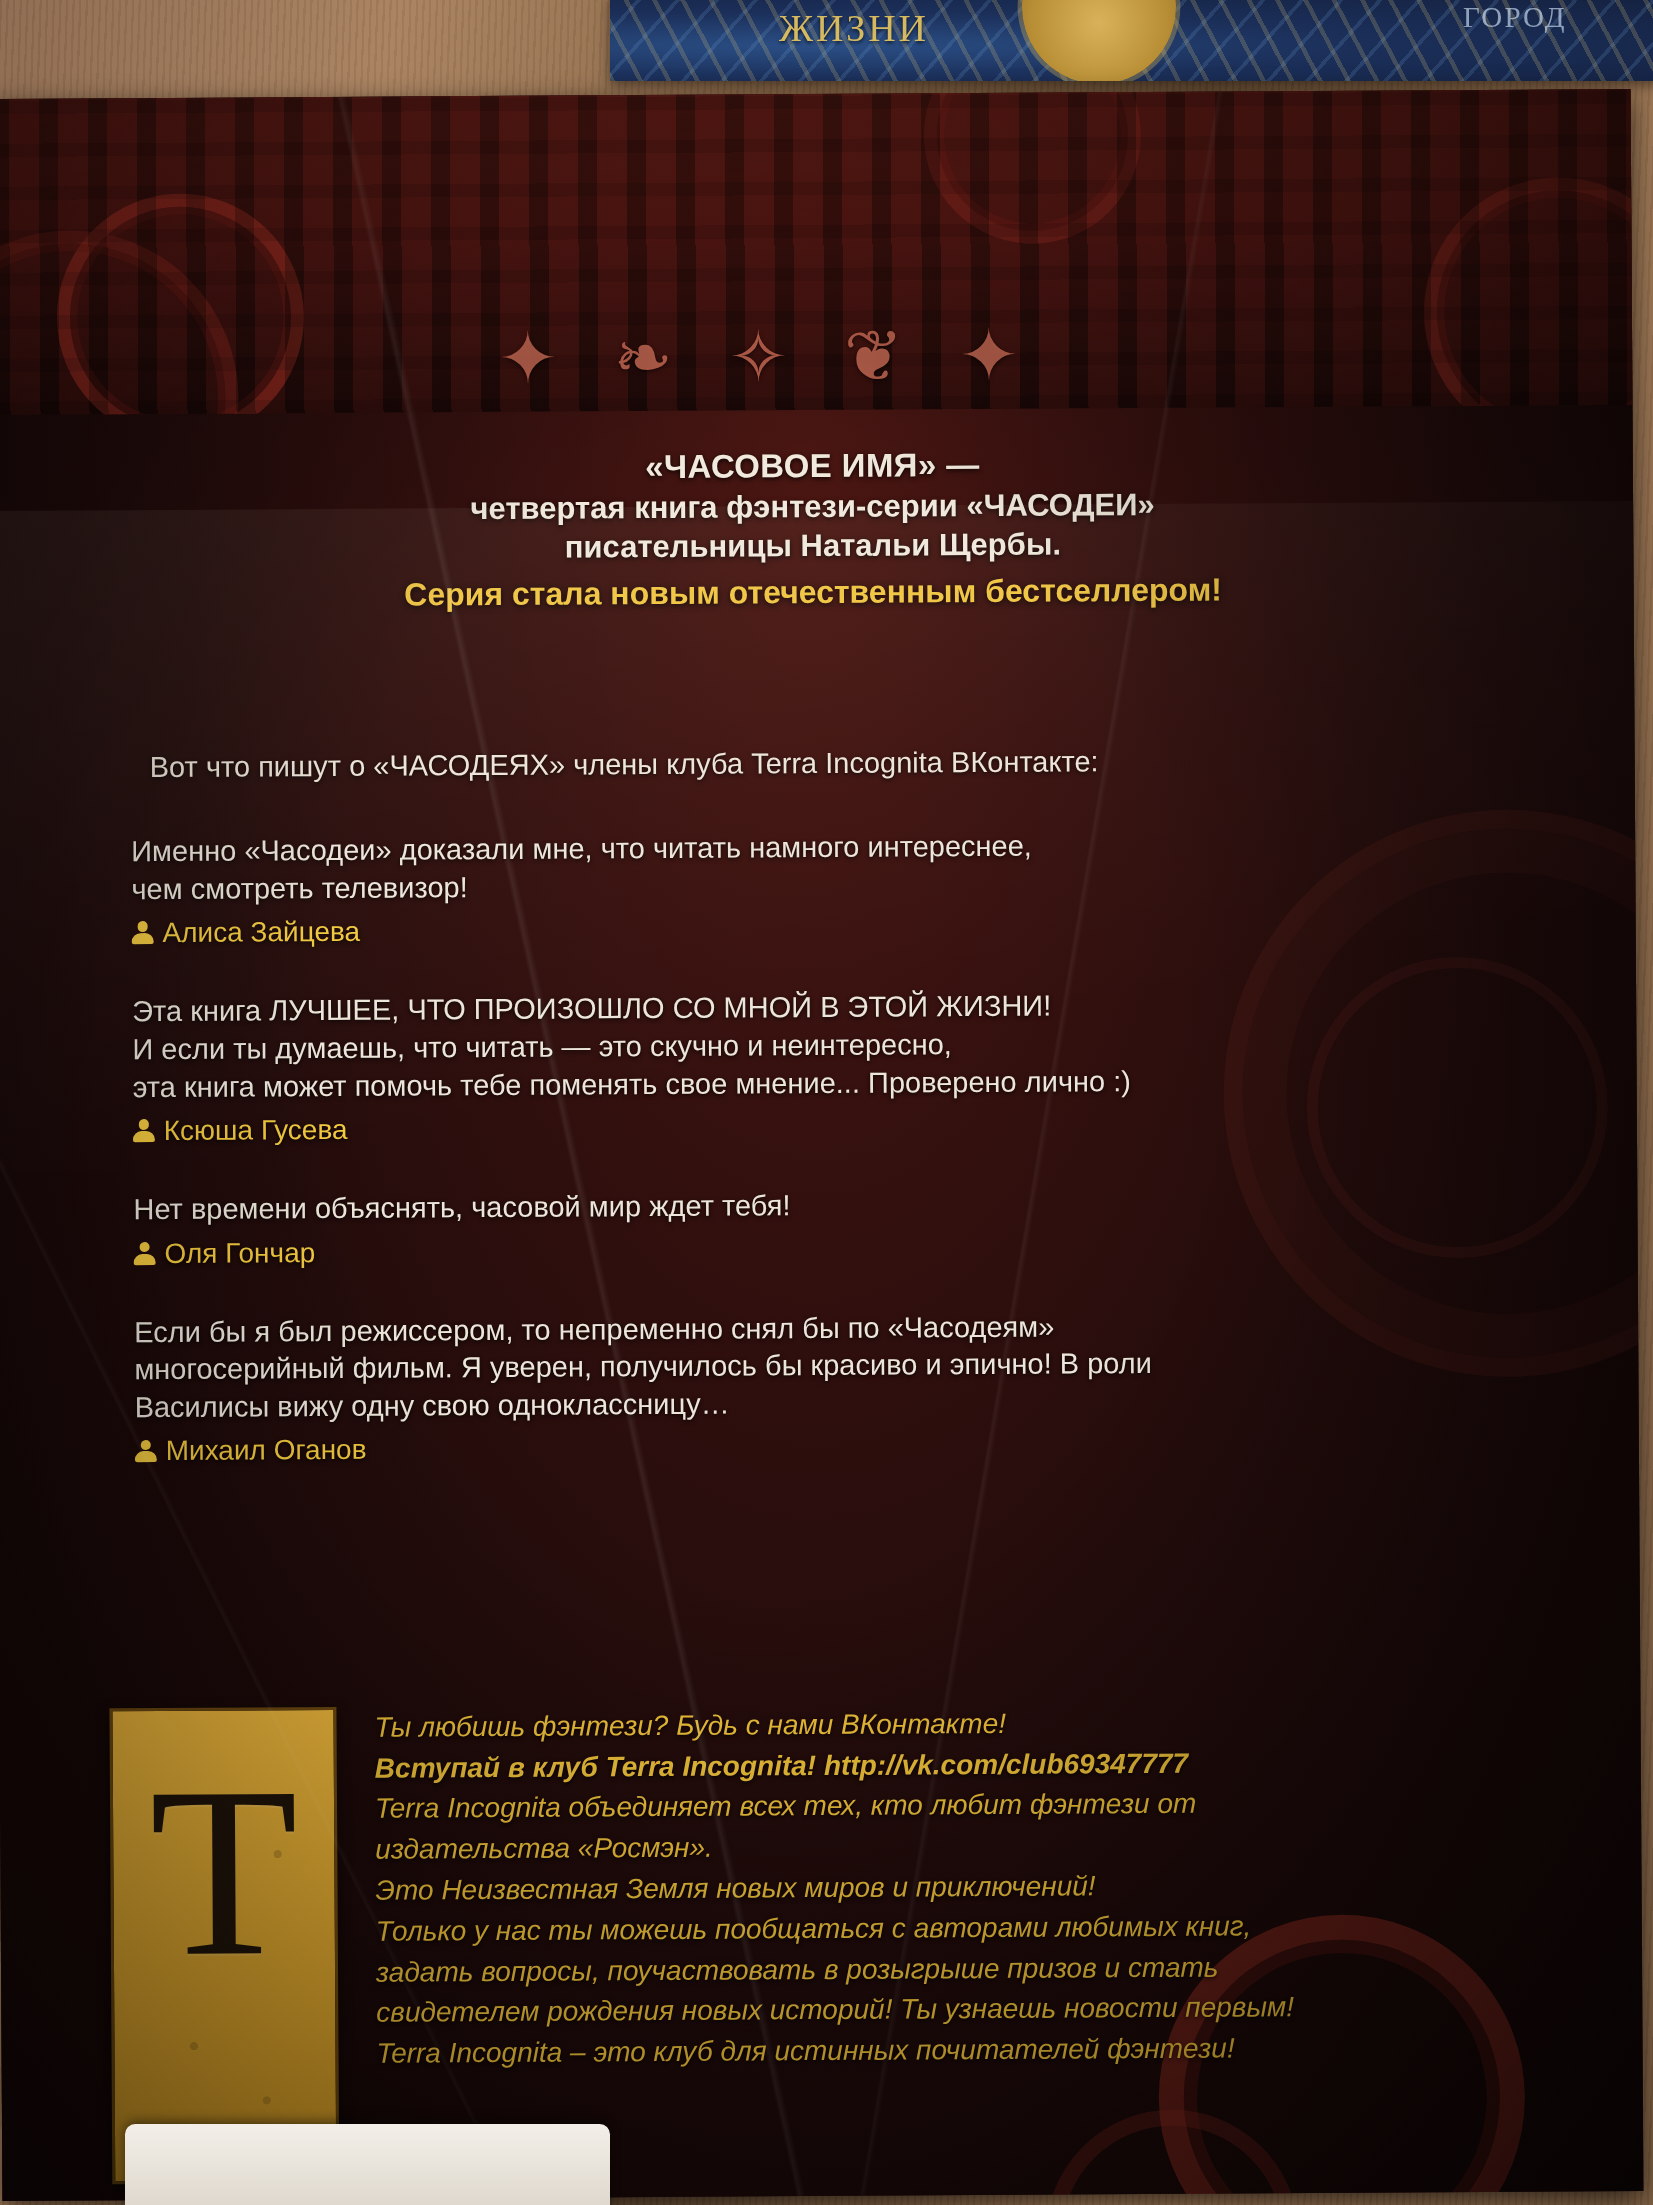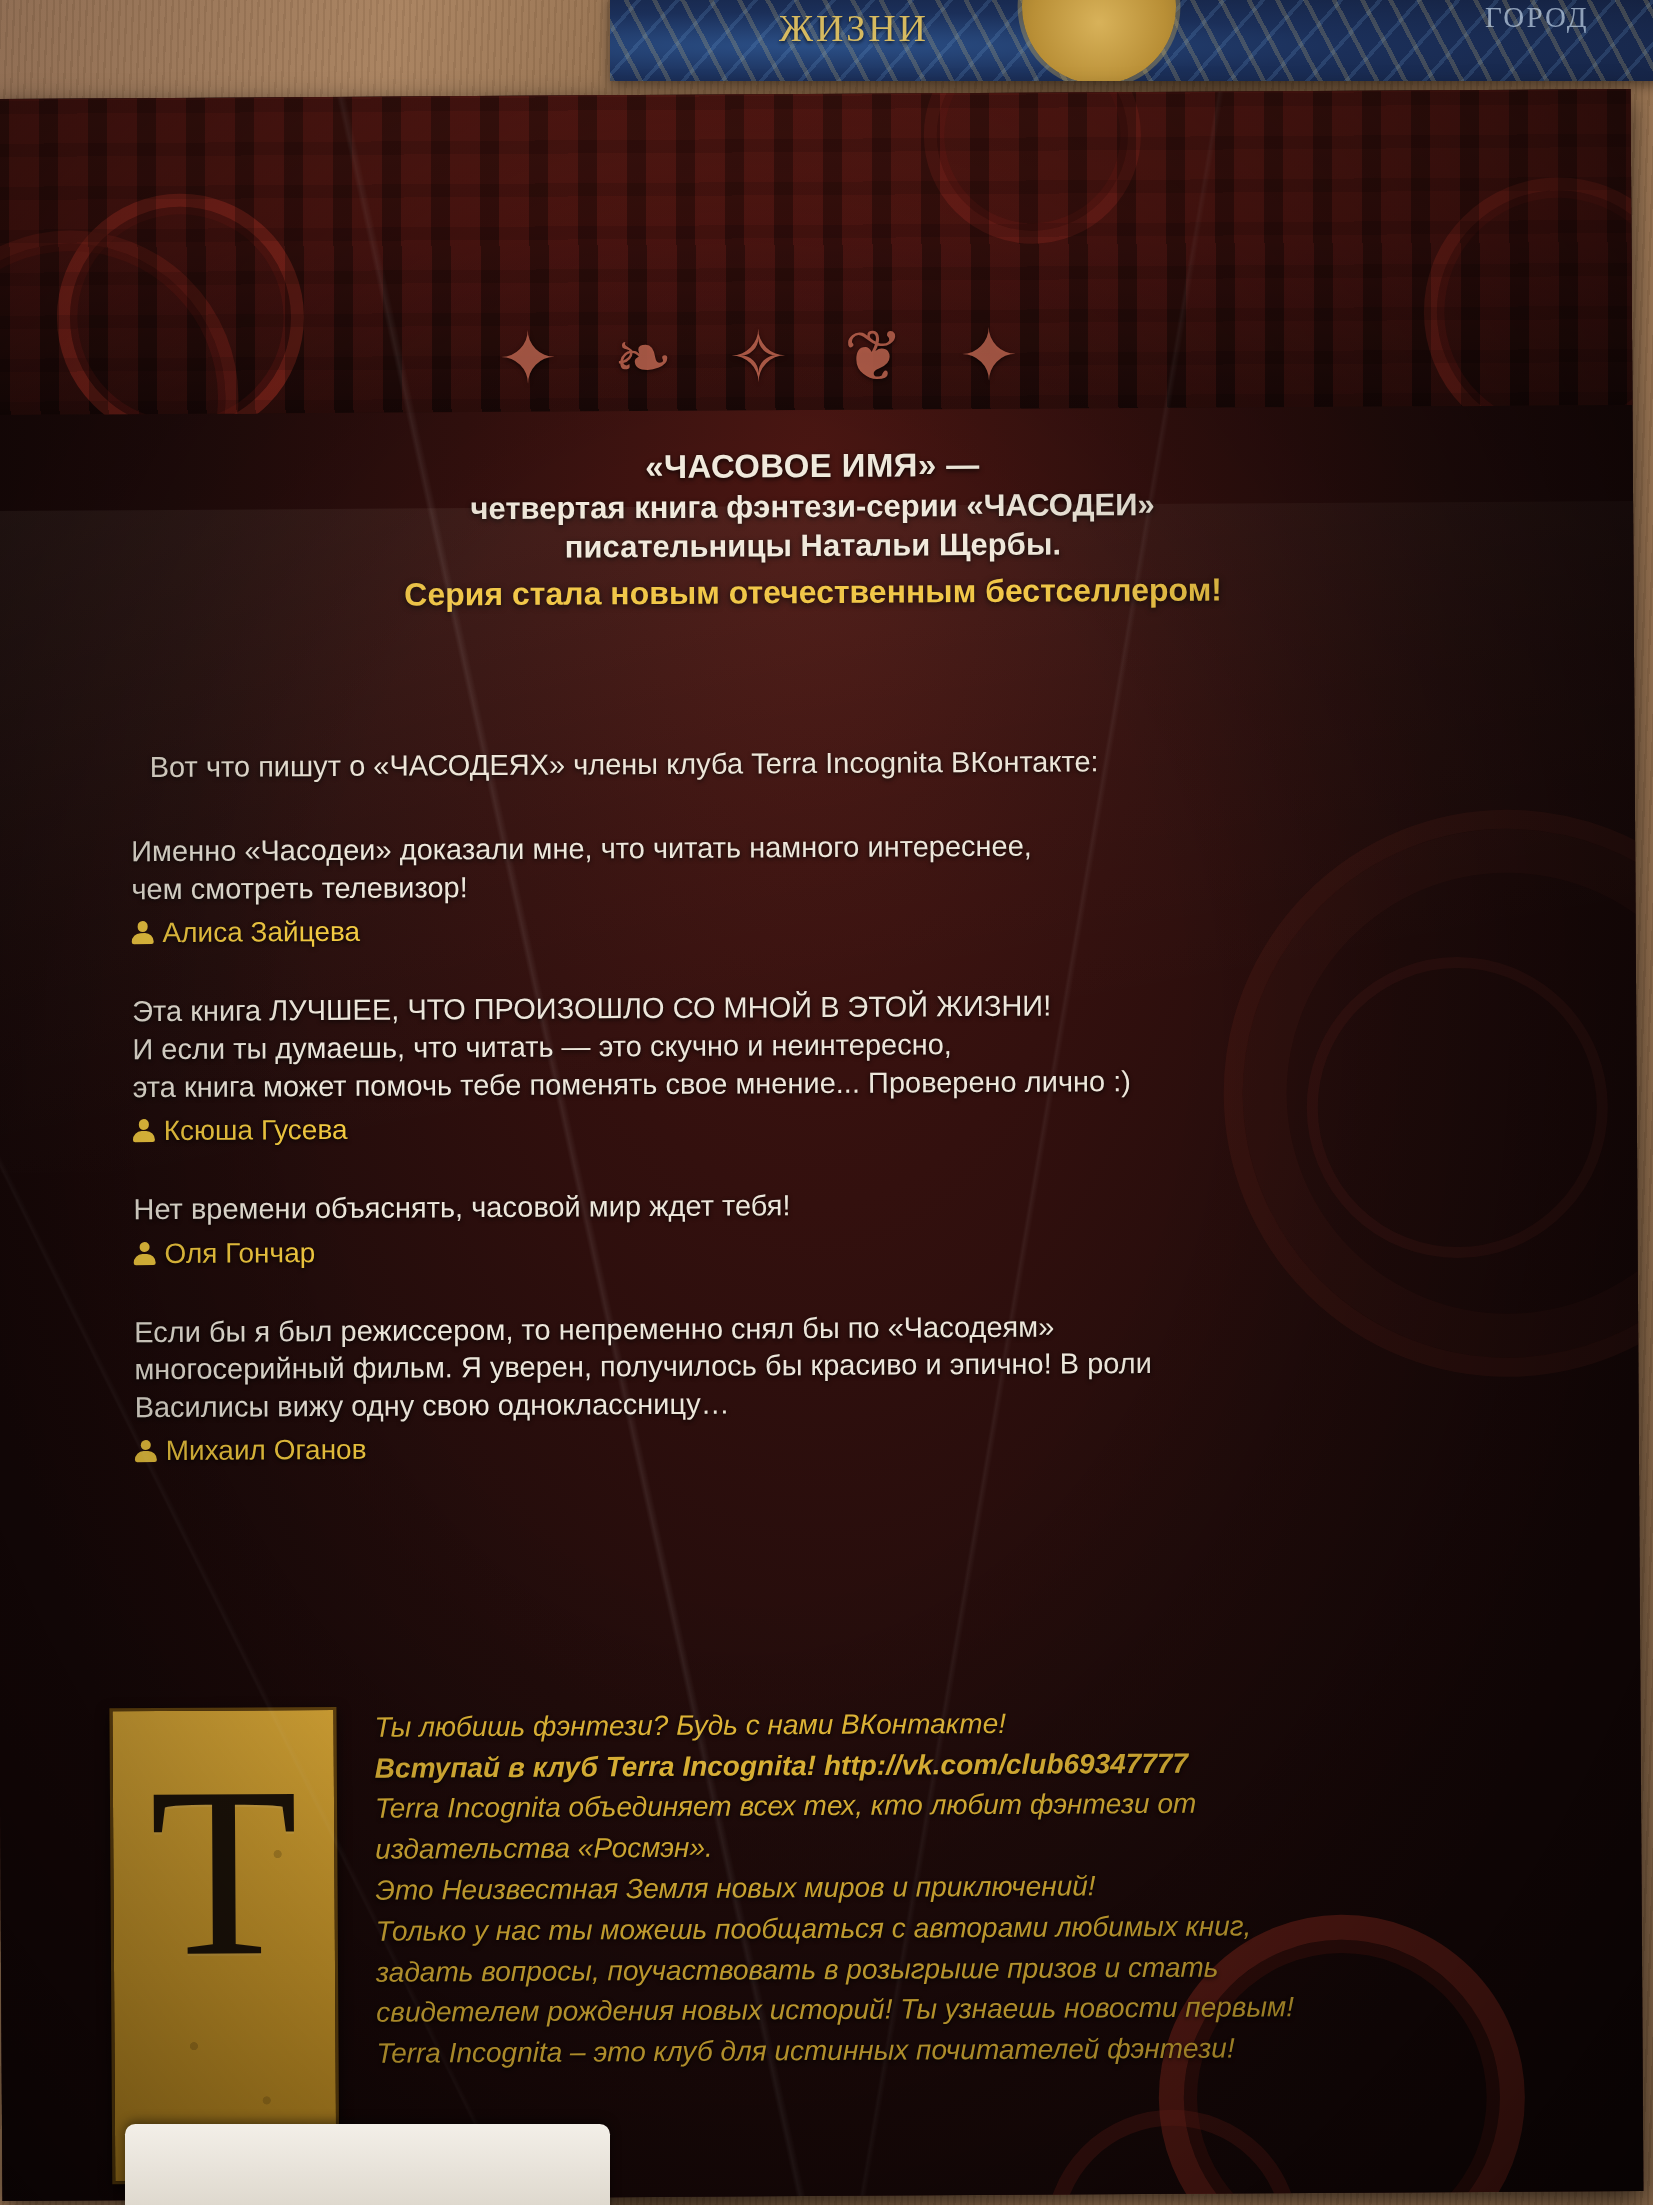--- a/index.html
+++ b/index.html
@@ -64,21 +64,21 @@
     left: 169px; top: 13.2px;
     color: #e9c75f;
     font-size: 38px;
     letter-spacing: 2.9px;
     font-family: "Liberation Serif", serif;
     opacity: .9;
     text-shadow: 0 1.5px 3.7px rgba(0,0,0,.7);
   }
   .other-book .ob-text2 {
     position: absolute;
-    left: 875px; top: 8.8px;
+    left: 853px; top: 8.8px;
     color: #cfe2f5;
     font-size: 29px;
     font-family: "Liberation Serif", serif;
     opacity: .65;
     letter-spacing: 2.2px;
   }
 
   
   .cover {
     position: absolute;

